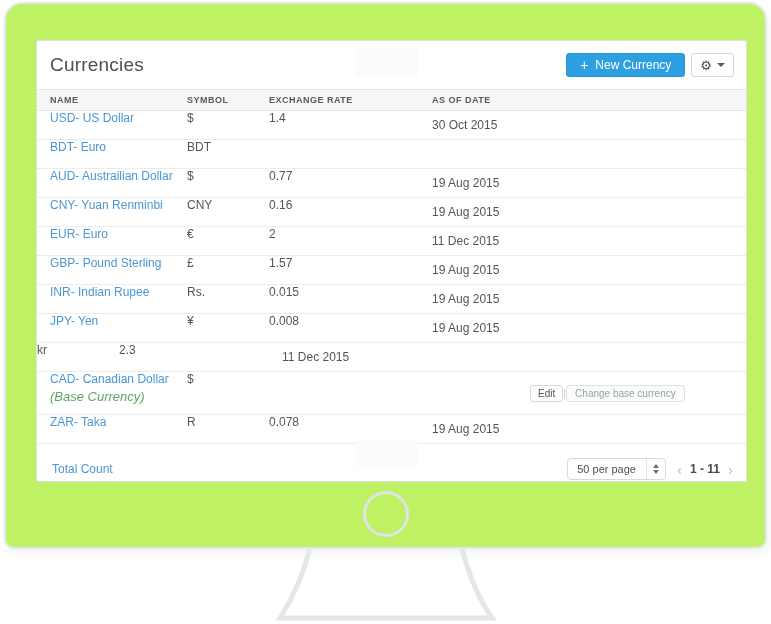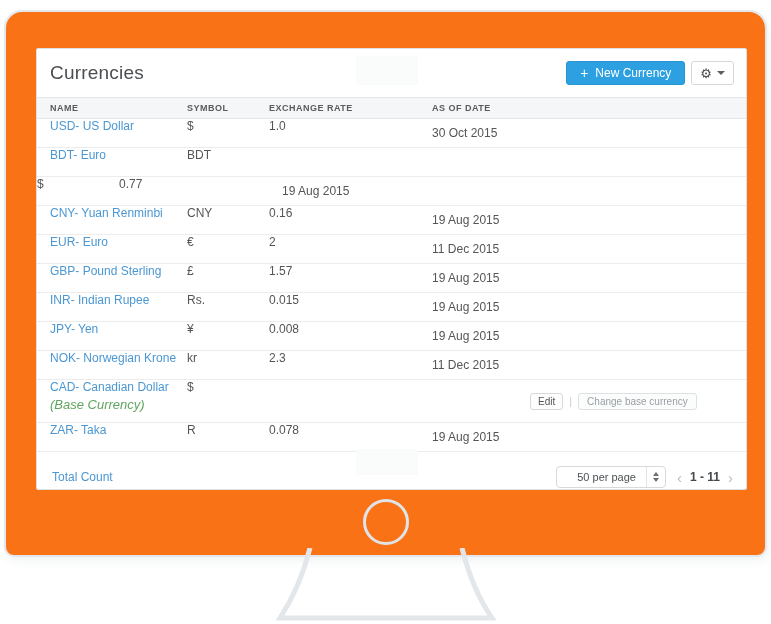--- a/index.html
+++ b/index.html
@@ -5,22 +5,22 @@
   html,body { margin:0; padding:0; }
   body {
     width:771px; height:624px; position:relative;
     background:#ffffff;
     font-family:"Liberation Sans", sans-serif;
     overflow:hidden;
   }
 
   
   .monitor {
-    position:absolute; left:4px; top:10px; width:763px; height:547px;
-    background:#f97316;
+    position:absolute; left:4px; top:2px; width:763px; height:547px;
+    background:#bef264;
     border:2px solid #e4e8ec;
     border-radius:18px 18px 10px 10px;
     box-shadow:2px 4px 8px rgba(80,100,120,0.08);
     box-sizing:border-box;
   }
   .logo-circle {
     position:absolute; left:50%; top:487px; transform:translateX(-50%);
     width:40px; height:40px; border-radius:50%;
     border:3px solid #dfe4e8; background:transparent;
   }
@@ -70,42 +70,42 @@
   .c-rate   { width:150px; }
   .c-date   { flex:1; padding-left:13px; box-sizing:border-box; display:flex; align-items:center; }
 
   .trow {
     display:flex; min-height:28px;
     border-bottom:1px solid #ececec; font-size:12px; color:#555555;
   }
   .trow.tall { min-height:42px; }
   .cell-name a { color:#4b97d3; text-decoration:none; cursor:pointer; }
   .base-note { color:#5fa55f; font-style:italic; font-size:13px; margin-top:3px; }
-  .row-actions { margin-left:98px; display:flex; align-items:center; gap:6px; }
+  .row-actions { margin-left:98px; display:flex; align-items:center; }
   .btn-edit {
     font-size:10px; color:#555; background:#fdfdfd; border:1px solid #d6dadd;
     border-radius:3px; padding:2px 7px; font-family:inherit; cursor:pointer;
   }
   .action-divider { color:#c9cdd1; font-size:11px; }
   .btn-change {
     font-size:10px; color:#9aa0a5; background:#fbfcfc; border:1px solid #dde1e4;
     border-radius:3px; padding:2px 8px; font-family:inherit; cursor:pointer;
   }
 
   
   .tfoot {
     display:flex; align-items:center; height:50px; padding:0 13px 0 15px;
     box-sizing:border-box;
   }
   .total-count { color:#4b97d3; font-size:12px; text-decoration:none; cursor:pointer;text-align:center; }
   .footer-right { margin-left:auto; display:flex; align-items:center; gap:11px; }
   .per-page {
     display:flex; align-items:center; height:20px;
     border:1px solid #d6dadd; border-radius:4px; background:#ffffff;
-    font-size:11px; color:#4d5154; cursor:pointer;padding-left:11px;
+    font-size:11px; color:#4d5154; cursor:pointer;
   }
   .per-page .pp-label { padding:0 10px 0 9px; }
   .stepper {
     display:flex; flex-direction:column; align-items:center; justify-content:center;
     gap:2px; padding:0 6px; height:100%; border-left:1px solid #e2e5e8;
   }
   .tri-up   { width:0; height:0; border-left:3px solid transparent; border-right:3px solid transparent; border-bottom:4px solid #6b6f73; }
   .tri-down { width:0; height:0; border-left:3px solid transparent; border-right:3px solid transparent; border-top:4px solid #6b6f73; }
   .pagination { display:flex; align-items:center; gap:8px; }
   .page-chevron { color:#b7bcc0; font-size:15px; line-height:1; cursor:pointer; }
@@ -140,38 +140,41 @@
       <div class="c-rate">EXCHANGE RATE</div>
       <div class="c-date">AS OF DATE</div>
     </div>
 
     <div>
   <div class="trow">
     <div class="c-name cell-name">
       <a>USD- US Dollar</a>
     </div>
     <div class="c-symbol cell-symbol">$</div>
-    <div class="c-rate cell-rate">1.0</div>
+    <div class="c-rate cell-rate">1.4</div>
     <div class="c-date cell-date">
       <span class="date-text">30 Oct 2015</span>
     </div>
   </div>
 
   <div class="trow">
     <div class="c-name cell-name">
       <a>BDT- Euro</a>
     </div>
     <div class="c-symbol cell-symbol">BDT</div>
     <div class="c-rate cell-rate"></div>
     <div class="c-date cell-date">
       <span class="date-text"></span>
     </div>
   </div>
 
   <div class="trow">
+    <div class="c-name cell-name">
+      <a>AUD- Austrailian Dollar</a>
+    </div>
     <div class="c-symbol cell-symbol">$</div>
     <div class="c-rate cell-rate">0.77</div>
     <div class="c-date cell-date">
       <span class="date-text">19 Aug 2015</span>
     </div>
   </div>
 
   <div class="trow">
     <div class="c-name cell-name">
       <a>CNY- Yuan Renminbi</a>
@@ -221,23 +224,20 @@
       <a>JPY- Yen</a>
     </div>
     <div class="c-symbol cell-symbol">¥</div>
     <div class="c-rate cell-rate">0.008</div>
     <div class="c-date cell-date">
       <span class="date-text">19 Aug 2015</span>
     </div>
   </div>
 
   <div class="trow">
-    <div class="c-name cell-name">
-      <a>NOK- Norwegian Krone</a>
-    </div>
     <div class="c-symbol cell-symbol">kr</div>
     <div class="c-rate cell-rate">2.3</div>
     <div class="c-date cell-date">
       <span class="date-text">11 Dec 2015</span>
     </div>
   </div>
 
   <div class="trow tall">
     <div class="c-name cell-name">
       <a>CAD- Canadian Dollar</a>

